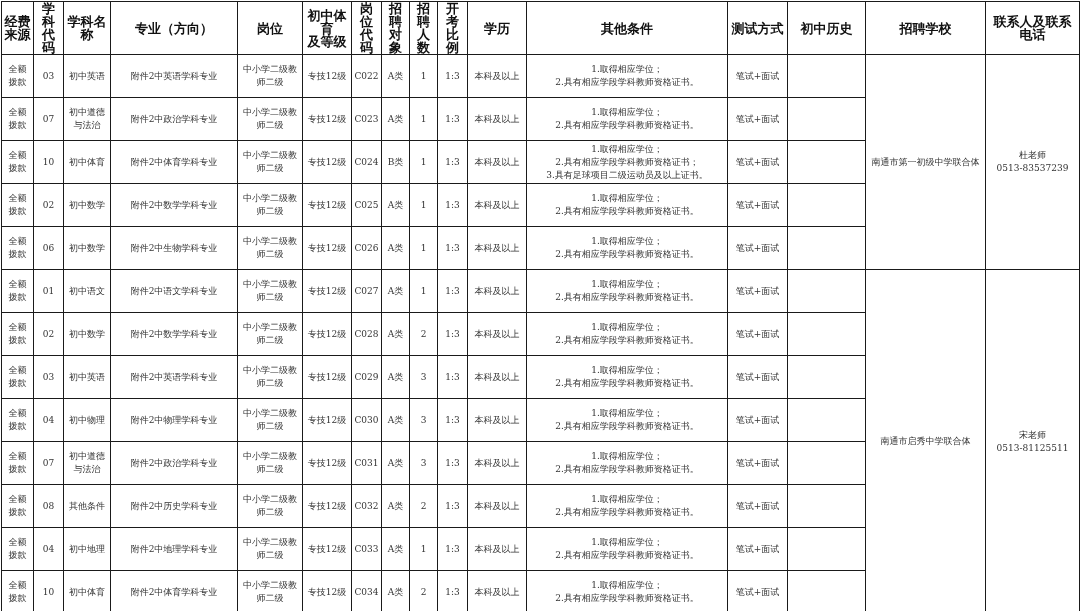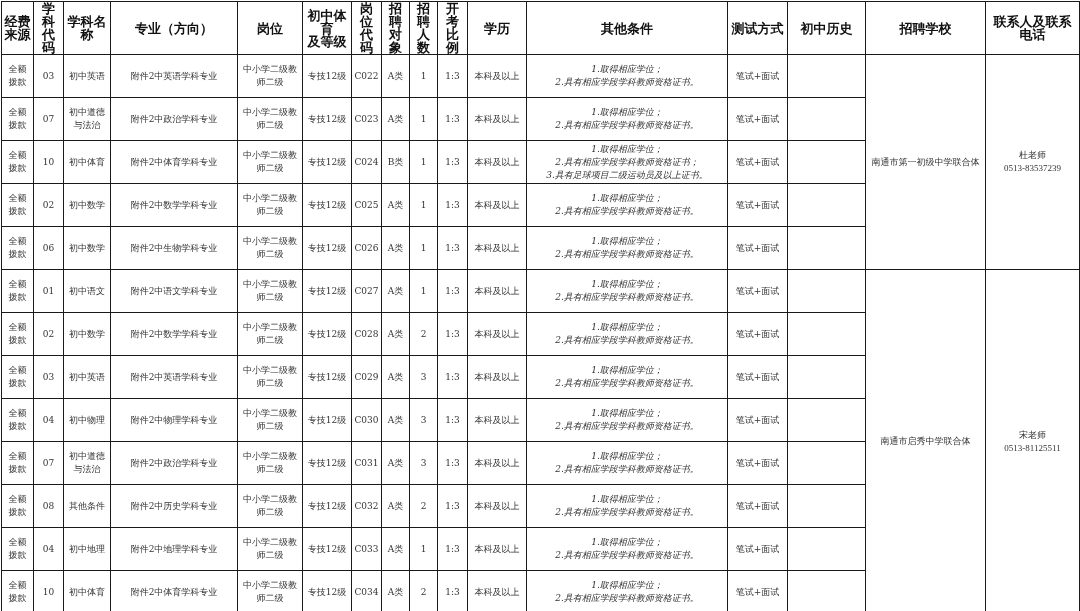--- a/index.html
+++ b/index.html
@@ -26,23 +26,23 @@
     height: 40px;
     color:#111;
     margin-top:28px;
   }
   table.grid td {
     font-size: 9px;
     height: 42px;
     color:#333;
   }
   td.cond { text-align:left; padding-left:2px; font-size:8.6px; line-height:11px; }
-  td.cond div { white-space:nowrap;font-style:italic; }
+  td.cond div { white-space:nowrap; }
   td.school { font-size:9px; }
-  td.contact { font-size:9px; line-height:12px;font-family:Liberation Serif, serif; }
+  td.contact { font-size:9px; line-height:12px; }
   td.contact span, td.stack span { display:block; }
   th span { display:block; }
 </style>
 </head>
 <body>
 
 <table class="grid">
   <colgroup>
     <col style="width:32px">
       <col style="width:30px">

